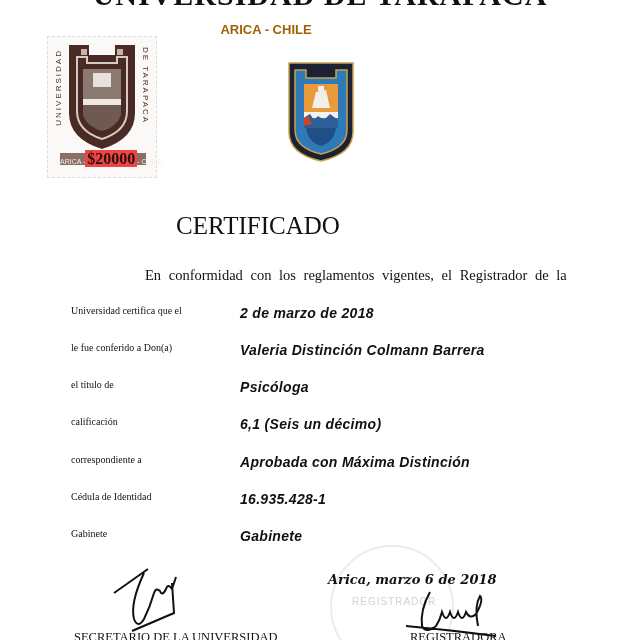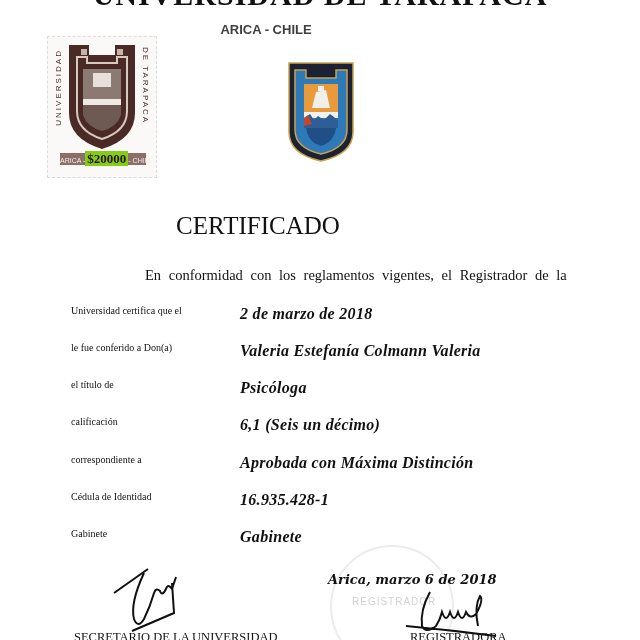--- a/index.html
+++ b/index.html
@@ -1,32 +1,32 @@
 <!DOCTYPE html>
 <html><head>
 <meta charset="utf-8">
 <style>
   html, body { margin:0; padding:0; }
   body { width:640px; height:640px; background:#ffffff; position:relative; overflow:hidden; font-family:"Liberation Serif", serif; color:#111; }
   .abs { position:absolute; }
   .univ-title { left:0; width:640px; top:-22px; text-align:center; font-family:"Liberation Serif", serif; font-weight:bold; font-size:30px; letter-spacing:1px; color:#111; white-space:nowrap; }
-  .city { left:0; width:532px; top:22px; text-align:center; font-family:"Liberation Sans", sans-serif; font-weight:bold; font-size:13px; color:#404040; }
+  .city { left:0; width:532px; top:22px; text-align:center; font-family:"Liberation Sans", sans-serif; font-weight:bold; font-size:13px; color:#a16207; }
   
   .stamp { left:47px; top:36px; width:108px; height:140px; background:#fbf9f7; border:1px dashed #ddd; }
   .stamp-inner { position:absolute; left:6px; top:4px; width:96px; height:128px; }
   .stamp-side { position:absolute; font-family:"Liberation Sans", sans-serif; font-size:8px; color:#4a2b22; letter-spacing:2px; writing-mode:vertical-rl; }
   .stamp-left { left:0; top:8px; transform:rotate(180deg); }
   .stamp-right { right:0; top:6px; }
   .stamp-value { position:absolute; left:6px; top:112px; width:86px; height:12px; background:#8b6f67; color:#f5eee9; font-size:7px; font-family:"Liberation Sans", sans-serif; text-align:center; line-height:12px; white-space:nowrap; }
-  .stamp-value b { font-family:"Liberation Serif", serif; font-size:13px; color:#2a120c; background:#84cc16; padding:0 2px; }
+  .stamp-value b { font-family:"Liberation Serif", serif; font-size:16px; color:#2a120c; background:#ef4444; padding:0 2px; }
   
   .cert-title { left:0; width:516px; top:212px; text-align:center; font-size:25px; color:#111; }
   .intro { left:117px; top:267px; font-size:14.5px; word-spacing:4px; white-space:nowrap;margin-left:28px; }
   .row-label { left:71px; font-size:10px; white-space:nowrap; }
-  .row-value { left:240px; font-family:Liberation Serif, serif; font-style:italic; font-weight:bold; font-size:16px; white-space:nowrap; letter-spacing:0.3px; }
+  .row-value { left:240px; font-family:Liberation Sans, sans-serif; font-style:italic; font-weight:bold; font-size:14px; white-space:nowrap; letter-spacing:0.3px; }
   .place-date { left:328px; top:572px; font-family:"DejaVu Serif", serif; font-style:italic; font-weight:bold; font-size:13px; white-space:nowrap;text-align:center; }
   .sig-label { font-size:12.5px; white-space:nowrap; top:630px; }
   .seal { left:330px; top:545px; width:120px; height:120px; border-radius:50%; border:2px solid #ececec; }
   .seal-text { left:352px; top:596px; font-size:10px; color:#d2d2d2; letter-spacing:1px; font-family:"Liberation Sans", sans-serif; }
 </style>
 </head>
 <body>
 
 <div class="abs univ-title">UNIVERSIDAD DE TARAPACÁ</div>
 <div class="abs city">ARICA - CHILE</div>
@@ -63,21 +63,21 @@
   <path d="M18 66 H48 Q46 80 33 84 Q20 80 18 66 Z" fill="#1f4f86"></path>
 </svg>
 
 <div class="abs cert-title">CERTIFICADO</div>
 <div class="abs intro">En conformidad con los reglamentos vigentes, el Registrador de la</div>
 
 <div class="abs row-label" style="top:305px">Universidad certifica que el</div>
 <div class="abs row-value" style="top:305px">2 de marzo de 2018</div>
 
 <div class="abs row-label" style="top:342px">le fue conferido a Don(a)</div>
-<div class="abs row-value" style="top:342px">Valeria Estefanía Colmann Valeria</div>
+<div class="abs row-value" style="top:342px">Valeria Distinción Colmann Barrera</div>
 
 <div class="abs row-label" style="top:379px">el título de</div>
 <div class="abs row-value" style="top:379px">Psicóloga</div>
 
 <div class="abs row-label" style="top:416px">calificación</div>
 <div class="abs row-value" style="top:416px">6,1  (Seis un décimo)</div>
 
 <div class="abs row-label" style="top:454px">correspondiente a</div>
 <div class="abs row-value" style="top:454px">Aprobada con Máxima Distinción</div>
 

